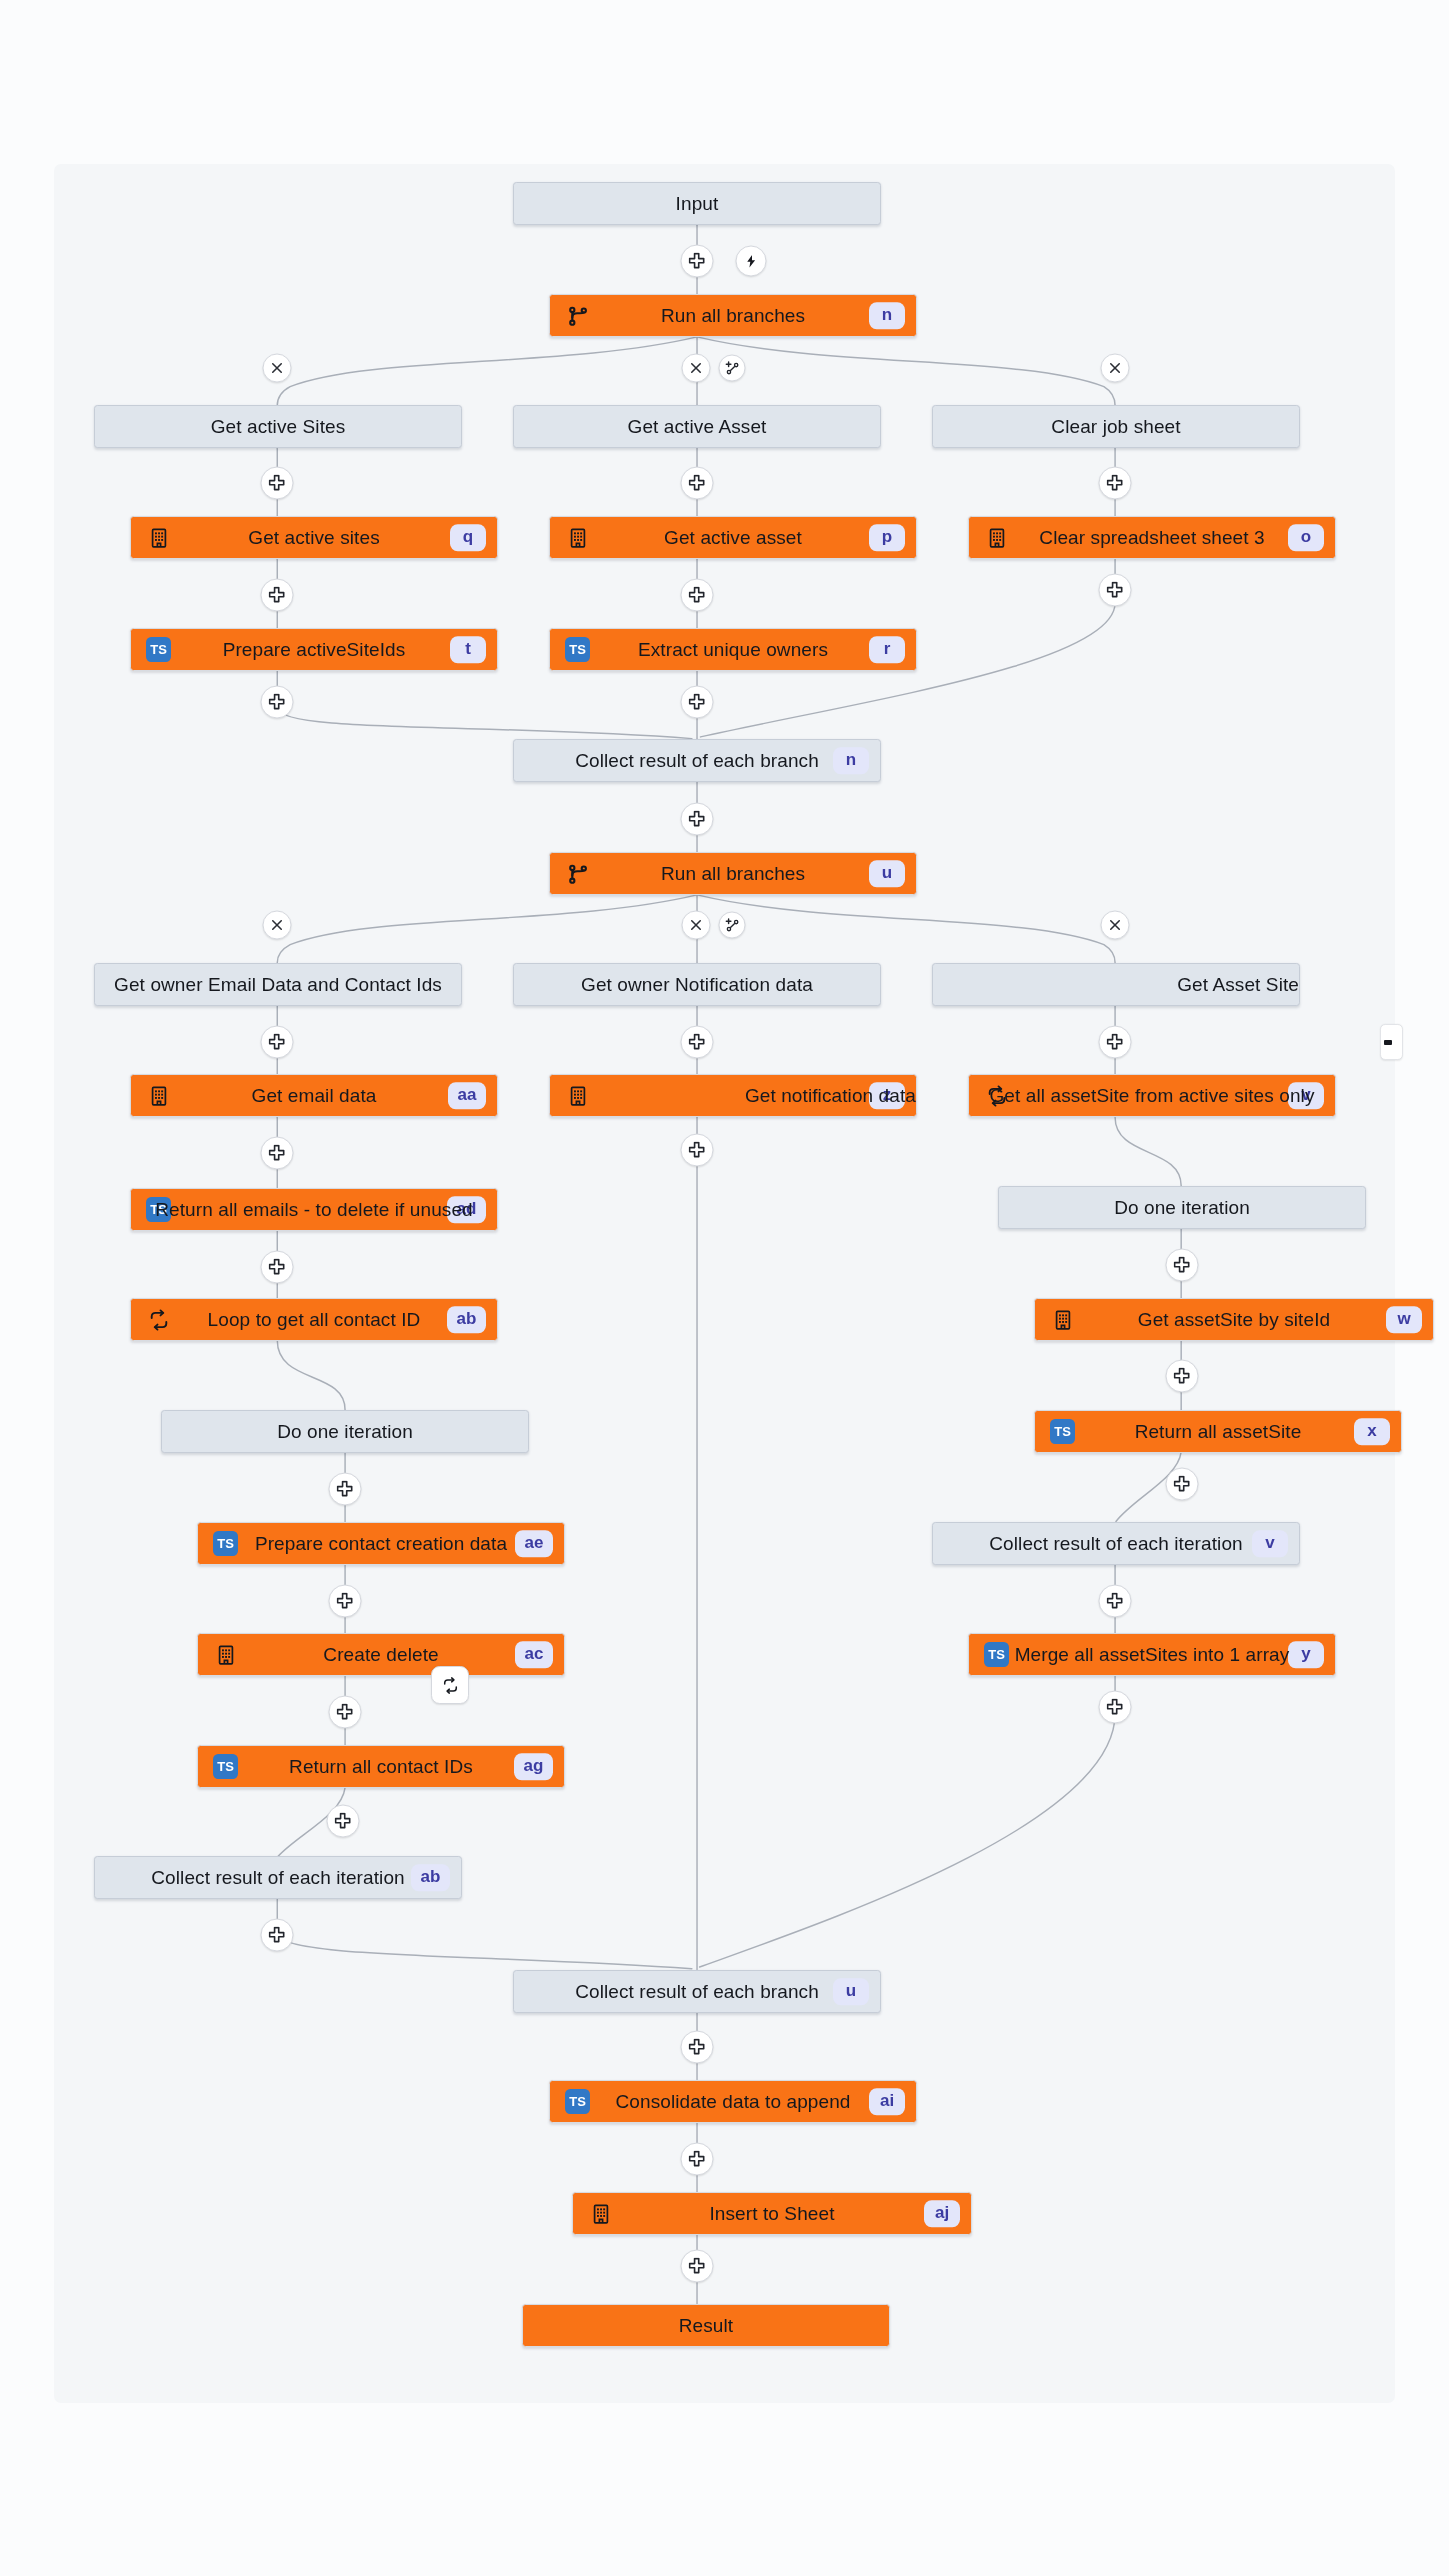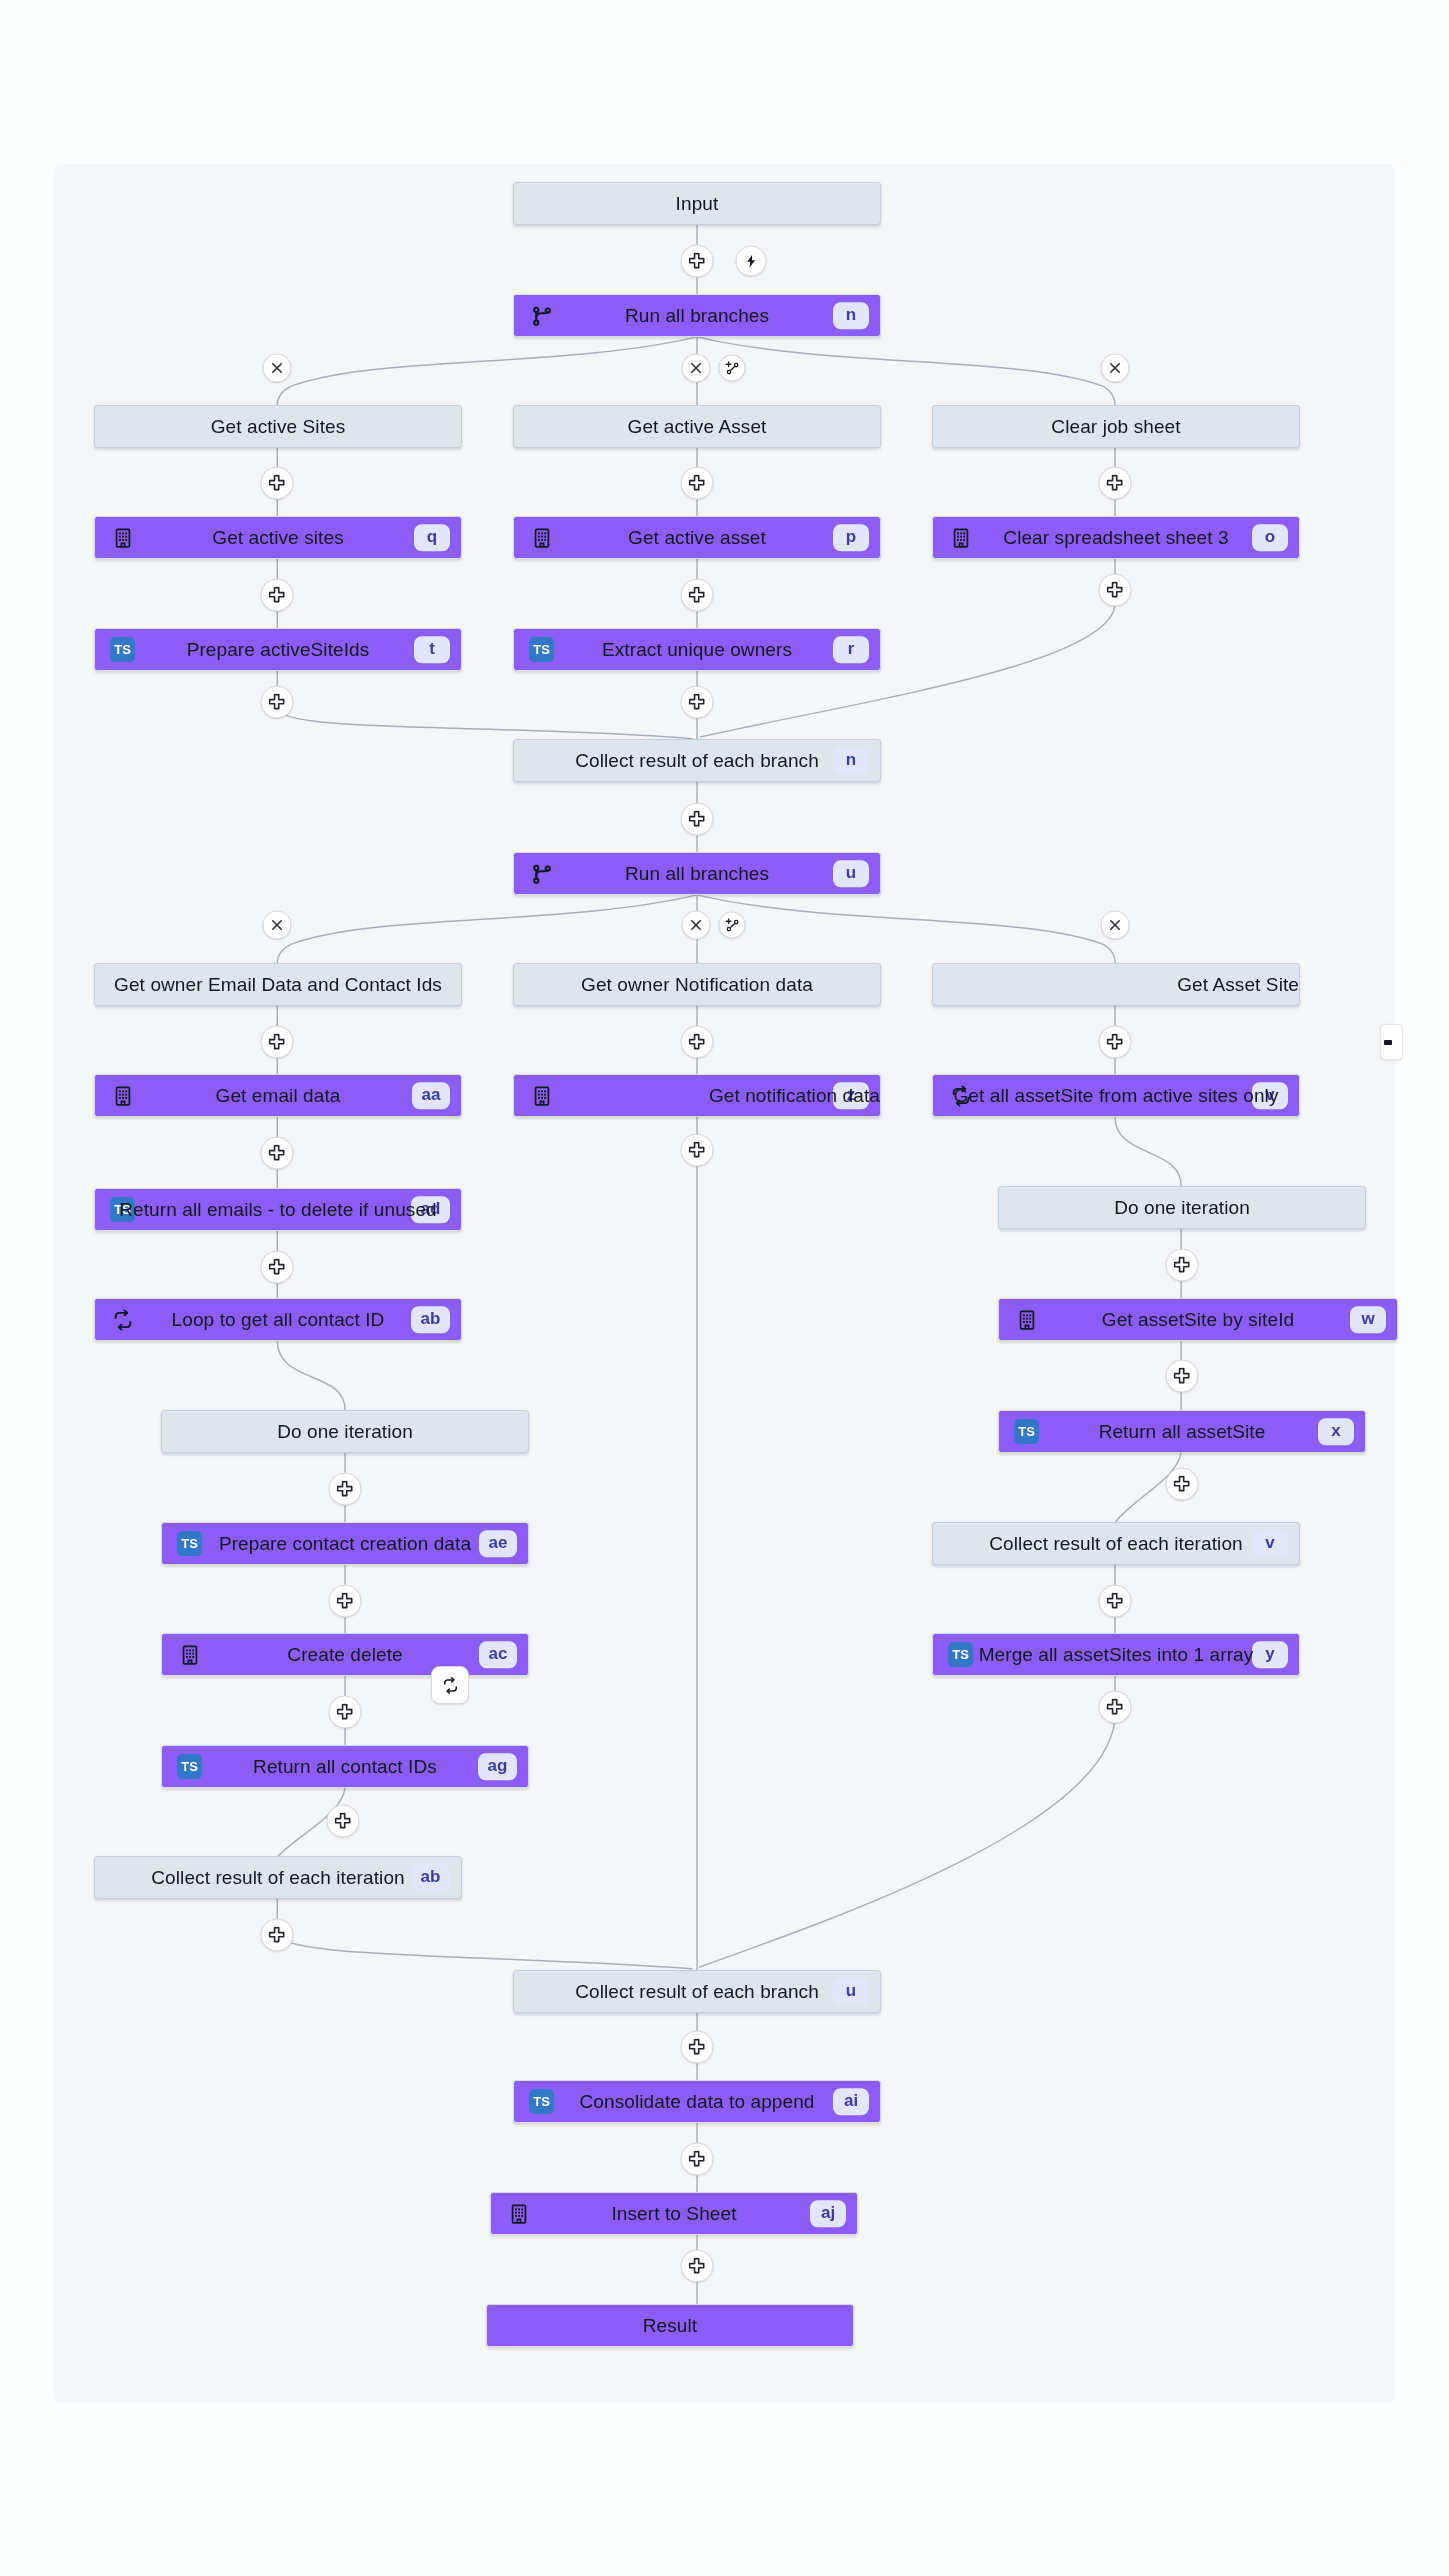--- a/index.html
+++ b/index.html
@@ -13,21 +13,21 @@
     background:#f4f6f8;border-radius:6.9px;
   }
   svg.wires{position:absolute;left:0;top:0;z-index:1;}
   .wire{fill:none;stroke:#a9afb8;stroke-width:1.7px;stroke-linecap:round;}
   .node{
     position:absolute;height:43px;z-index:2;border-radius:3.4px;
     display:flex;align-items:center;justify-content:center;
     font-size:19px;color:#15181e;box-sizing:border-box;letter-spacing:0.1px;
   }
   .node.header{background:#dfe5ec;border:0.9px solid #c6cdd7;box-shadow:0 1.7px 2.6px rgba(40,52,72,.16);}
-  .node.step,.node.end{background:#8b5cf6;border:0.9px solid #d8dbe1;box-shadow:0 1.7px 2.6px rgba(40,52,72,.14);}
+  .node.step,.node.end{background:#f97316;border:0.9px solid #d8dbe1;box-shadow:0 1.7px 2.6px rgba(40,52,72,.14);margin-left:36px;}
   .node .nlabel{position:relative;z-index:1;white-space:nowrap;}
   .node .icon{position:absolute;left:14.6px;top:50%;transform:translateY(-50%);width:26px;height:26px;display:flex;align-items:center;justify-content:center;}
   .ts-ic{width:25px;height:25px;background:#3178c6;border-radius:5.2px;color:#fff;font-weight:700;font-size:13px;display:flex;align-items:center;justify-content:center;}
   .badge{
     position:absolute;right:11px;top:50%;transform:translateY(-50%);
     background:#e3e6fa;color:#3c3ca2;font-weight:700;font-size:17px;
     padding:3.4px 9.4px;border-radius:7.7px;min-width:17px;text-align:center;line-height:20.6px;
   }
   .marker{
     position:absolute;z-index:3;background:#fff;border:0.9px solid #d5d8de;border-radius:50%;
@@ -414,21 +414,21 @@
       <span class="nlabel">Collect result of each branch</span>
       <span class="badge">u</span>
     </div>
     <div class="node step" style="left: 513px; top: 2080px; width: 368px;">
       <span class="icon">
         <span class="ts-ic">TS</span>
       </span>
       <span class="nlabel">Consolidate data to append</span>
       <span class="badge">ai</span>
     </div>
-    <div class="node step" style="left: 490px; top: 2192px; width: 368px;">
+    <div class="node step" style="left: 536px; top: 2192px; width: 400px;">
       <span class="icon">
         <svg width="24" height="24" viewBox="0 0 24 24">
           <g stroke="#15181e" fill="none" stroke-width="1.7">
             <rect x="5.6" y="3.4" width="12.8" height="17.4" rx="1"></rect>
             <path d="M10.4 20.8v-3.5h3.2v3.5"></path>
           </g>
           <g fill="#15181e">
             <rect x="8" y="6.4" width="1.9" height="1.9"></rect>
             <rect x="11.1" y="6.4" width="1.9" height="1.9"></rect>
             <rect x="14.2" y="6.4" width="1.9" height="1.9"></rect>

